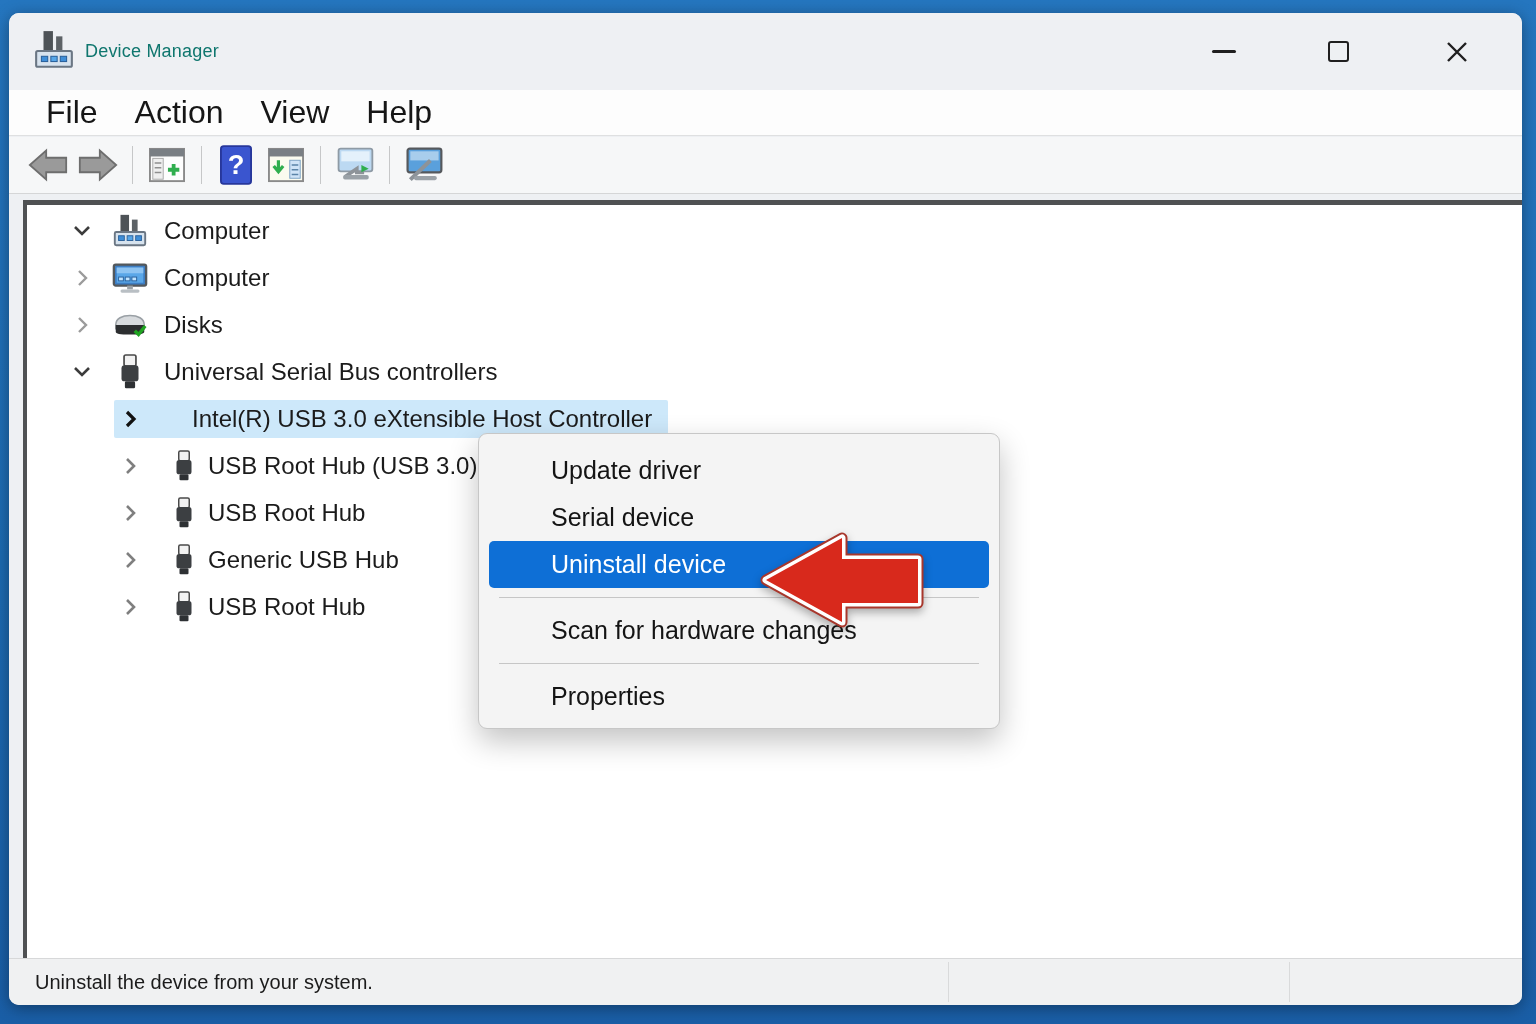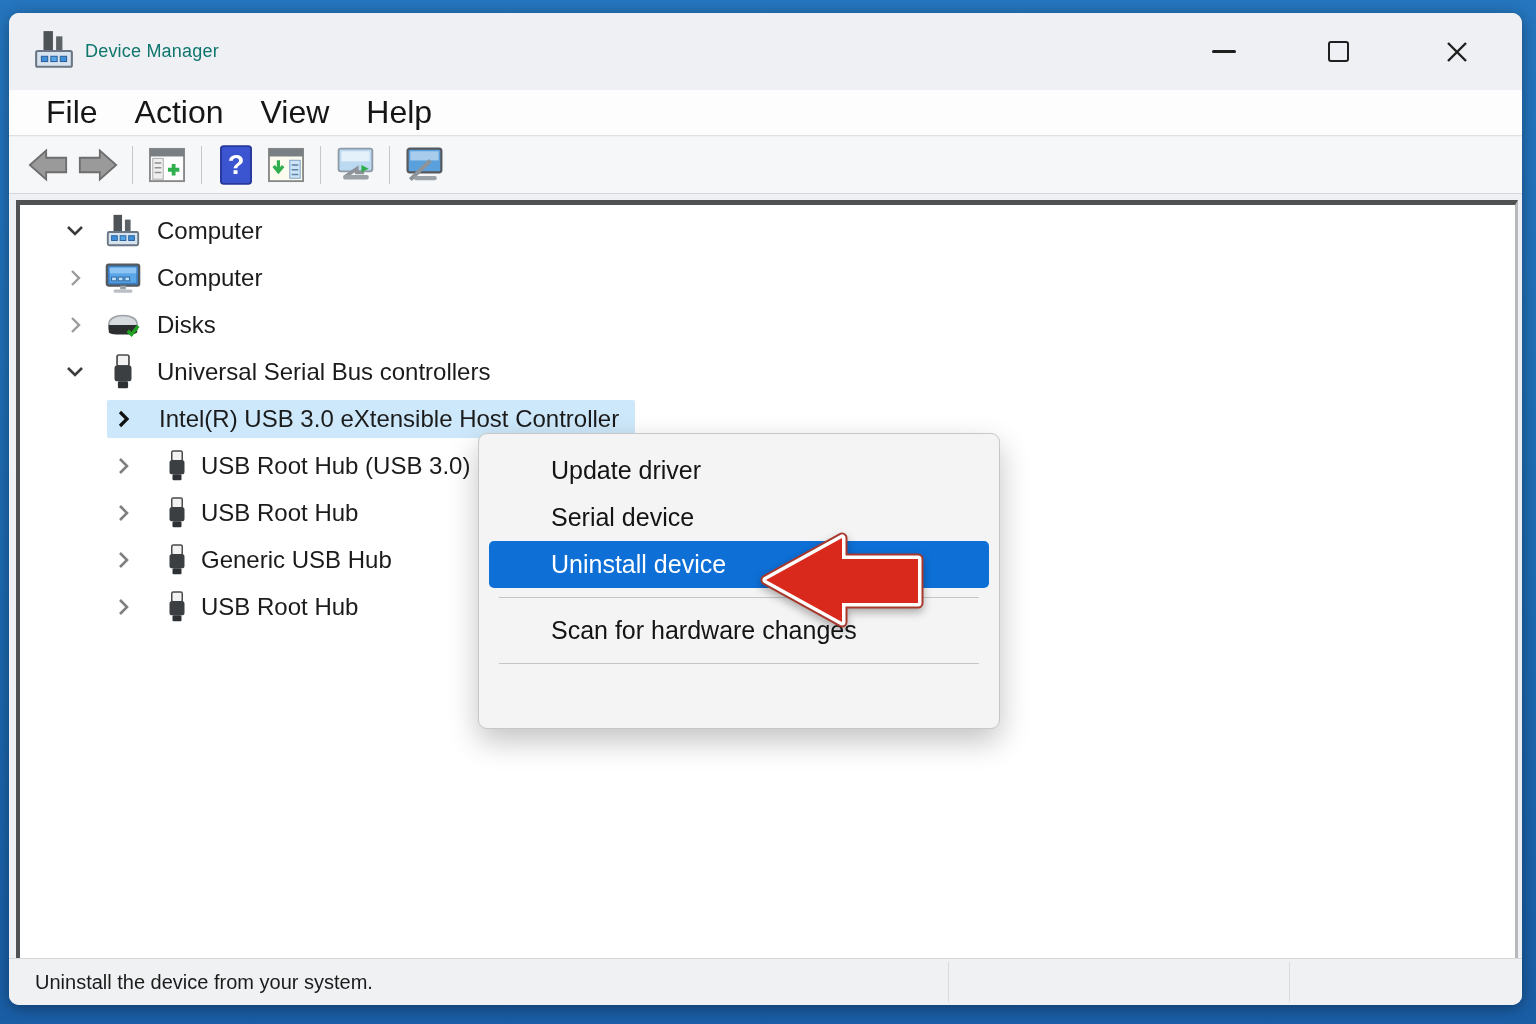--- a/index.html
+++ b/index.html
@@ -32,34 +32,34 @@
   .menubar span { cursor:default; }
 
   
   .toolbar { position:absolute; left:0; top:124px; right:0; height:57px; background:#f6f7f8;
     border-bottom:1px solid #d5d6d7; display:flex; align-items:center; padding-left:14px; }
   .tbtn { width:44px; height:46px; display:flex; align-items:center; justify-content:center;
     margin:0 3px; border-radius:4px; }
   .tsep { width:1px; height:38px; background:#c6c7c8; margin:0 9px; }
 
   
-  .treepanel { position:absolute; left:7px; top:187px; width:1502px; bottom:47px;
+  .treepanel { position:absolute; left:14px; top:187px; width:1502px; bottom:47px;
     background:#ffffff; border-top:5px solid #4f5153; border-left:4px solid #4f5153;
     border-right:3px solid #b7babd; overflow:hidden; }
   .trow { height:47px; display:flex; align-items:center; font-size:24px; color:#1b1b1b;
     white-space:nowrap; }
   .trow.first { margin-top:2px; }
   .chev { width:26px; height:26px; display:flex; align-items:center; justify-content:center; }
   .ticon { display:flex; align-items:center; justify-content:center; }
   .lvl0 { padding-left:42px; }
   .lvl0 .ticon { width:40px; margin-left:15px; }
   .lvl0 .tlabel { margin-left:14px; }
   .lvl1sel { padding-left:87px; }
   .sel-strip { display:inline-flex; align-items:center; background:#cde8fa;
-    padding:5px 16px 5px 3px; border-radius:2px; }
+    padding:5px 16px 5px 3px; border-radius:2px;gap:26px; }
   .sel-strip .tlabel { margin-left:23px; }
   .lvl2 { padding-left:90px; }
   .lvl2 .ticon { width:34px; margin-left:24px; }
   .lvl2 .tlabel { margin-left:7px; }
 
   
   .cmenu { position:absolute; left:469px; top:420px; width:522px; height:296px;
     background:#f4f4f4; border:1px solid #c7c7c7; border-radius:9px; padding-top:13px;
     box-shadow:0 12px 30px rgba(0,0,0,.24); font-size:25px; color:#141414; z-index:5; }
   .citem { height:47px; display:flex; align-items:center; margin:0 10px;
@@ -324,20 +324,21 @@
 
     </div>
 
     <div class="cmenu">
       <div class="citem">Update driver</div>
       <div class="citem">Serial device</div>
       <div class="citem hl">Uninstall device</div>
       <div class="csep"></div>
       <div class="citem">Scan for hardware changes</div>
       <div class="csep"></div>
+      <div class="citem">Properties</div>
     </div>
 
     <svg class="red-arrow" viewBox="0 0 180 118">
       <path d="M16 62 L92 20 L92 41 L168 41 L168 85 L92 85 L92 104 Z" fill="none" stroke="#a8372c" stroke-width="11" stroke-linejoin="round"></path>
       <path d="M16 62 L92 20 L92 41 L168 41 L168 85 L92 85 L92 104 Z" fill="none" stroke="#ffffff" stroke-width="7" stroke-linejoin="round"></path>
       <path d="M16 62 L92 20 L92 41 L168 41 L168 85 L92 85 L92 104 Z" fill="#d8291c"></path>
     </svg>
 
     <div class="statusbar">
       <span>Uninstall the device from your system.</span>

